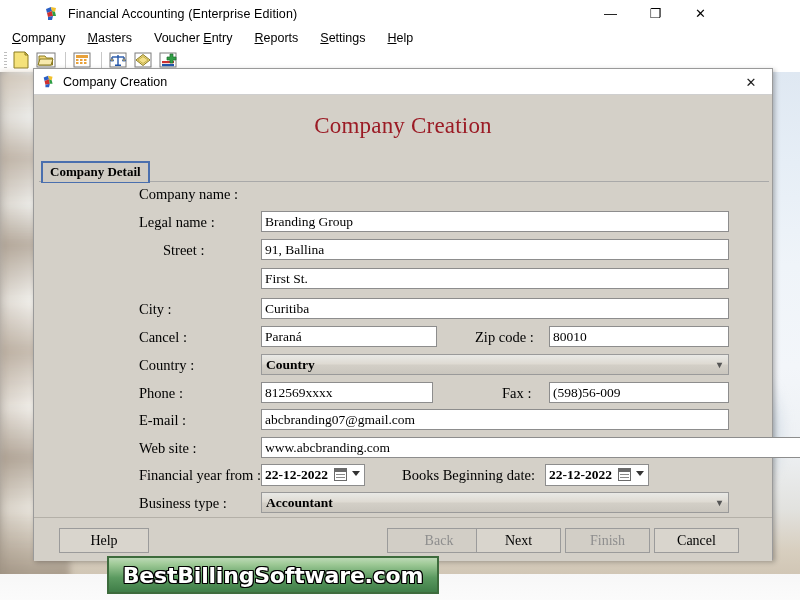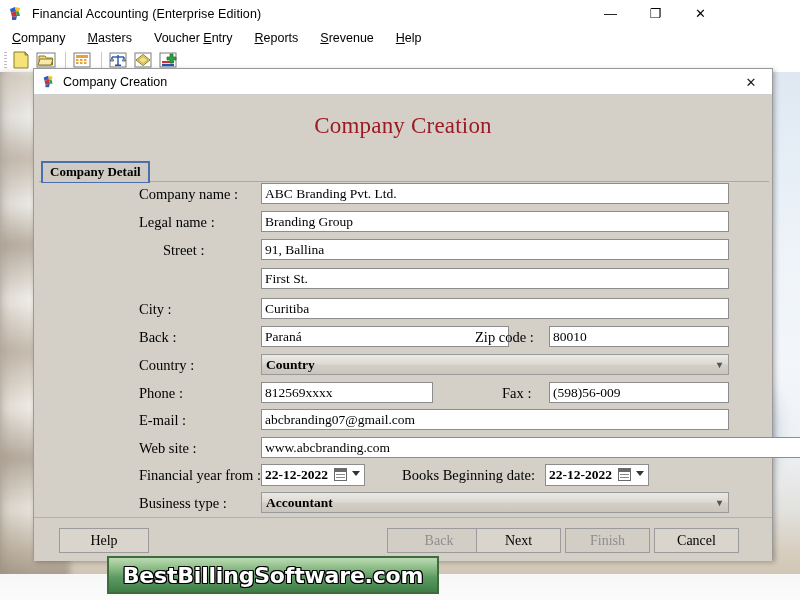--- a/index.html
+++ b/index.html
@@ -16,21 +16,21 @@
     position: absolute; left: 0; top: 0;
     width: 800px; height: 600px;
     background: #ffffff;
   }
 
   
   #titlebar {
     position: absolute; left: 0; top: 0;
     width: 723px; height: 27px;
     background: #ffffff;
-    display: flex; align-items: center;
+    display: flex; align-items: center; padding-left: 36px;
   }
   #app-icon {
     width: 18px; height: 18px; margin-left: 7px; margin-right: 7px;
     position: relative; flex: 0 0 auto;
   }
   #app-title {
     font-size: 12.5px; color: #000; letter-spacing: .1px;
     font-family: "Liberation Sans", sans-serif;
   }
   .wbtns { position: absolute; right: 0; top: 0; display: flex; height: 27px; }
@@ -272,21 +272,21 @@
       <div class="wbtn">❐</div>
       <div class="wbtn">✕</div>
     </div>
   </div>
 
   <div id="menubar">
     <div class="menu-item"><span class="ul">C</span><span>ompany</span></div>
     <div class="menu-item"><span class="ul">M</span><span>asters</span></div>
     <div class="menu-item">Voucher <span class="ul">E</span><span>ntry</span></div>
     <div class="menu-item"><span class="ul">R</span><span>eports</span></div>
-    <div class="menu-item"><span class="ul">S</span><span>revenue</span></div>
+    <div class="menu-item"><span class="ul">S</span><span>ettings</span></div>
     <div class="menu-item"><span class="ul">H</span><span>elp</span></div>
   </div>
 
   <div id="toolbar">
     <div class="grip"></div>
 
     <div class="tbtn">
       <svg class="ico" viewBox="0 0 22 20">
         <path d="M4 2 h11 l3 3 v13 h-14 z" fill="#f5e27a" stroke="#8a7a20" stroke-width="1"></path>
         <path d="M15 2 v3 h3 z" fill="#e4cf5e" stroke="#8a7a20" stroke-width="1"></path>
@@ -375,35 +375,34 @@
       <div id="heading">Company Creation</div>
 
       <div id="tabstrip">
         <div id="tab-underline"></div>
         <div id="tab-company-detail">Company Detail</div>
       </div>
 
       <div id="form-panel">
 
         <div class="lbl" style="left:100px; top:0px;">Company name :</div>
-        <div class="tfield" style="left:222px; top:0px; width:468px;">ABC Branding Pvt. Ltd.</div>
 
         <div class="lbl" style="left:100px; top:28px;">Legal name :</div>
         <div class="tfield" style="left:222px; top:28px; width:468px;">Branding Group</div>
 
         <div class="lbl" style="left:100px; top:56px;margin-left:24px;">Street :</div>
         <div class="tfield" style="left:222px; top:56px; width:468px;">91, Ballina</div>
 
         <div class="tfield" style="left:222px; top:85px; width:468px;">First St.</div>
 
         <div class="lbl" style="left:100px; top:115px;">City :</div>
         <div class="tfield" style="left:222px; top:115px; width:468px;">Curitiba</div>
 
-        <div class="lbl" style="left:100px; top:143px;">Back :</div>
-        <div class="tfield" style="left:222px; top:143px; width:248px;">Paraná</div>
+        <div class="lbl" style="left:100px; top:143px;">Cancel :</div>
+        <div class="tfield" style="left:222px; top:143px; width:176px;">Paraná</div>
         <div class="lbl" style="left:436px; top:143px;">Zip code :</div>
         <div class="tfield" style="left:510px; top:143px; width:180px;">80010</div>
 
         <div class="lbl" style="left:100px; top:171px;">Country :</div>
         <div class="combo" style="left:222px; top:171px; width:468px;">
           <span>Country</span>
           <span class="arrow">▾</span>
         </div>
 
         <div class="lbl" style="left:100px; top:199px;">Phone :</div>

